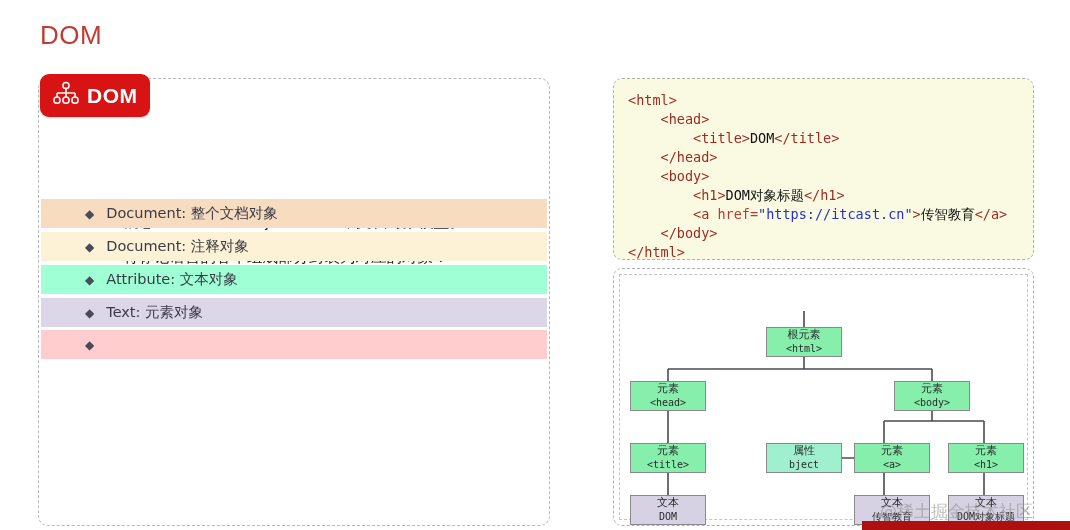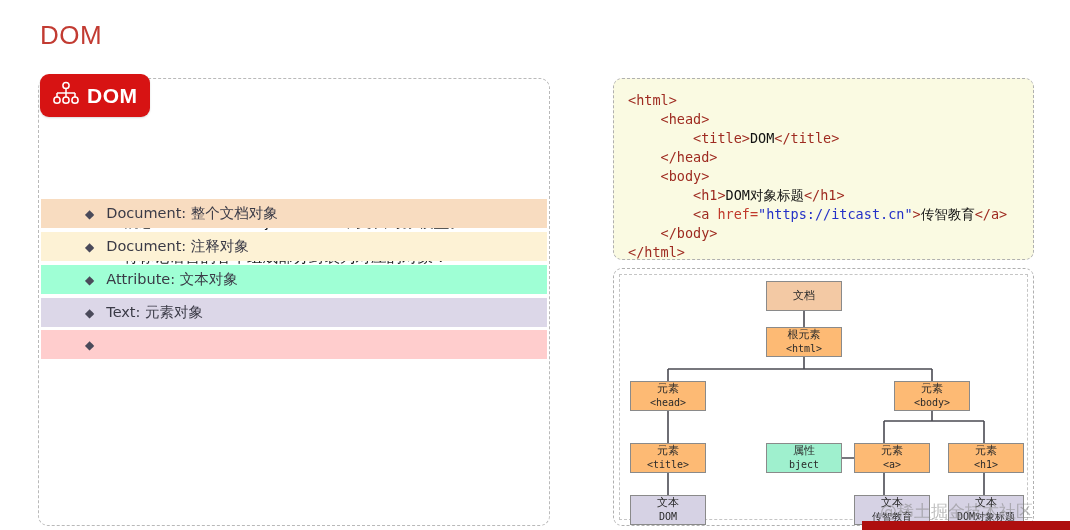--- a/index.html
+++ b/index.html
@@ -131,21 +131,21 @@
     font-family:"DejaVu Sans","Liberation Sans",sans-serif;
     line-height:1.15;
   }
   .node-box .n-title{font-size:11px;color:#2a2a2a;}
   .node-box .n-sub{
     font-size:10px;color:#2a2a2a;
     font-family:"DejaVu Sans Mono","Liberation Mono",monospace;
     margin-top:1px;
   }
   .c-doc{background:#F3C9A4;}
-  .c-el{background:#fdba74;}
+  .c-el{background:#86efac;}
   .c-attr{background:#9FF0CE;}
   .c-text{background:#D6D2E4;}
 
   
   #watermark{
     position:absolute;left:880px;top:500px;
     font-size:17px;color:#888;opacity:.55;
     font-family:"DejaVu Sans","Liberation Sans",sans-serif;
     white-space:nowrap;
     pointer-events:none;
@@ -247,23 +247,20 @@
       <line x1="228" y1="189" x2="240" y2="189"></line>
 
       <line x1="54" y1="204" x2="54" y2="226"></line>
 
       <line x1="270" y1="204" x2="270" y2="226"></line>
 
       <line x1="370" y1="204" x2="370" y2="226"></line>
     </g>
   </svg>
 
-  <div class="node-box c-doc" style="left:152px;top:12px;width:76px;height:30px;">
-    <span class="n-title">文档</span>
-  </div>
 
   <div class="node-box c-el" style="left:152px;top:58px;width:76px;height:30px;">
     <span class="n-title">根元素</span>
     <span class="n-sub">&lt;html&gt;</span>
   </div>
 
   <div class="node-box c-el" style="left:16px;top:112px;width:76px;height:30px;">
     <span class="n-title">元素</span>
     <span class="n-sub">&lt;head&gt;</span>
   </div>

